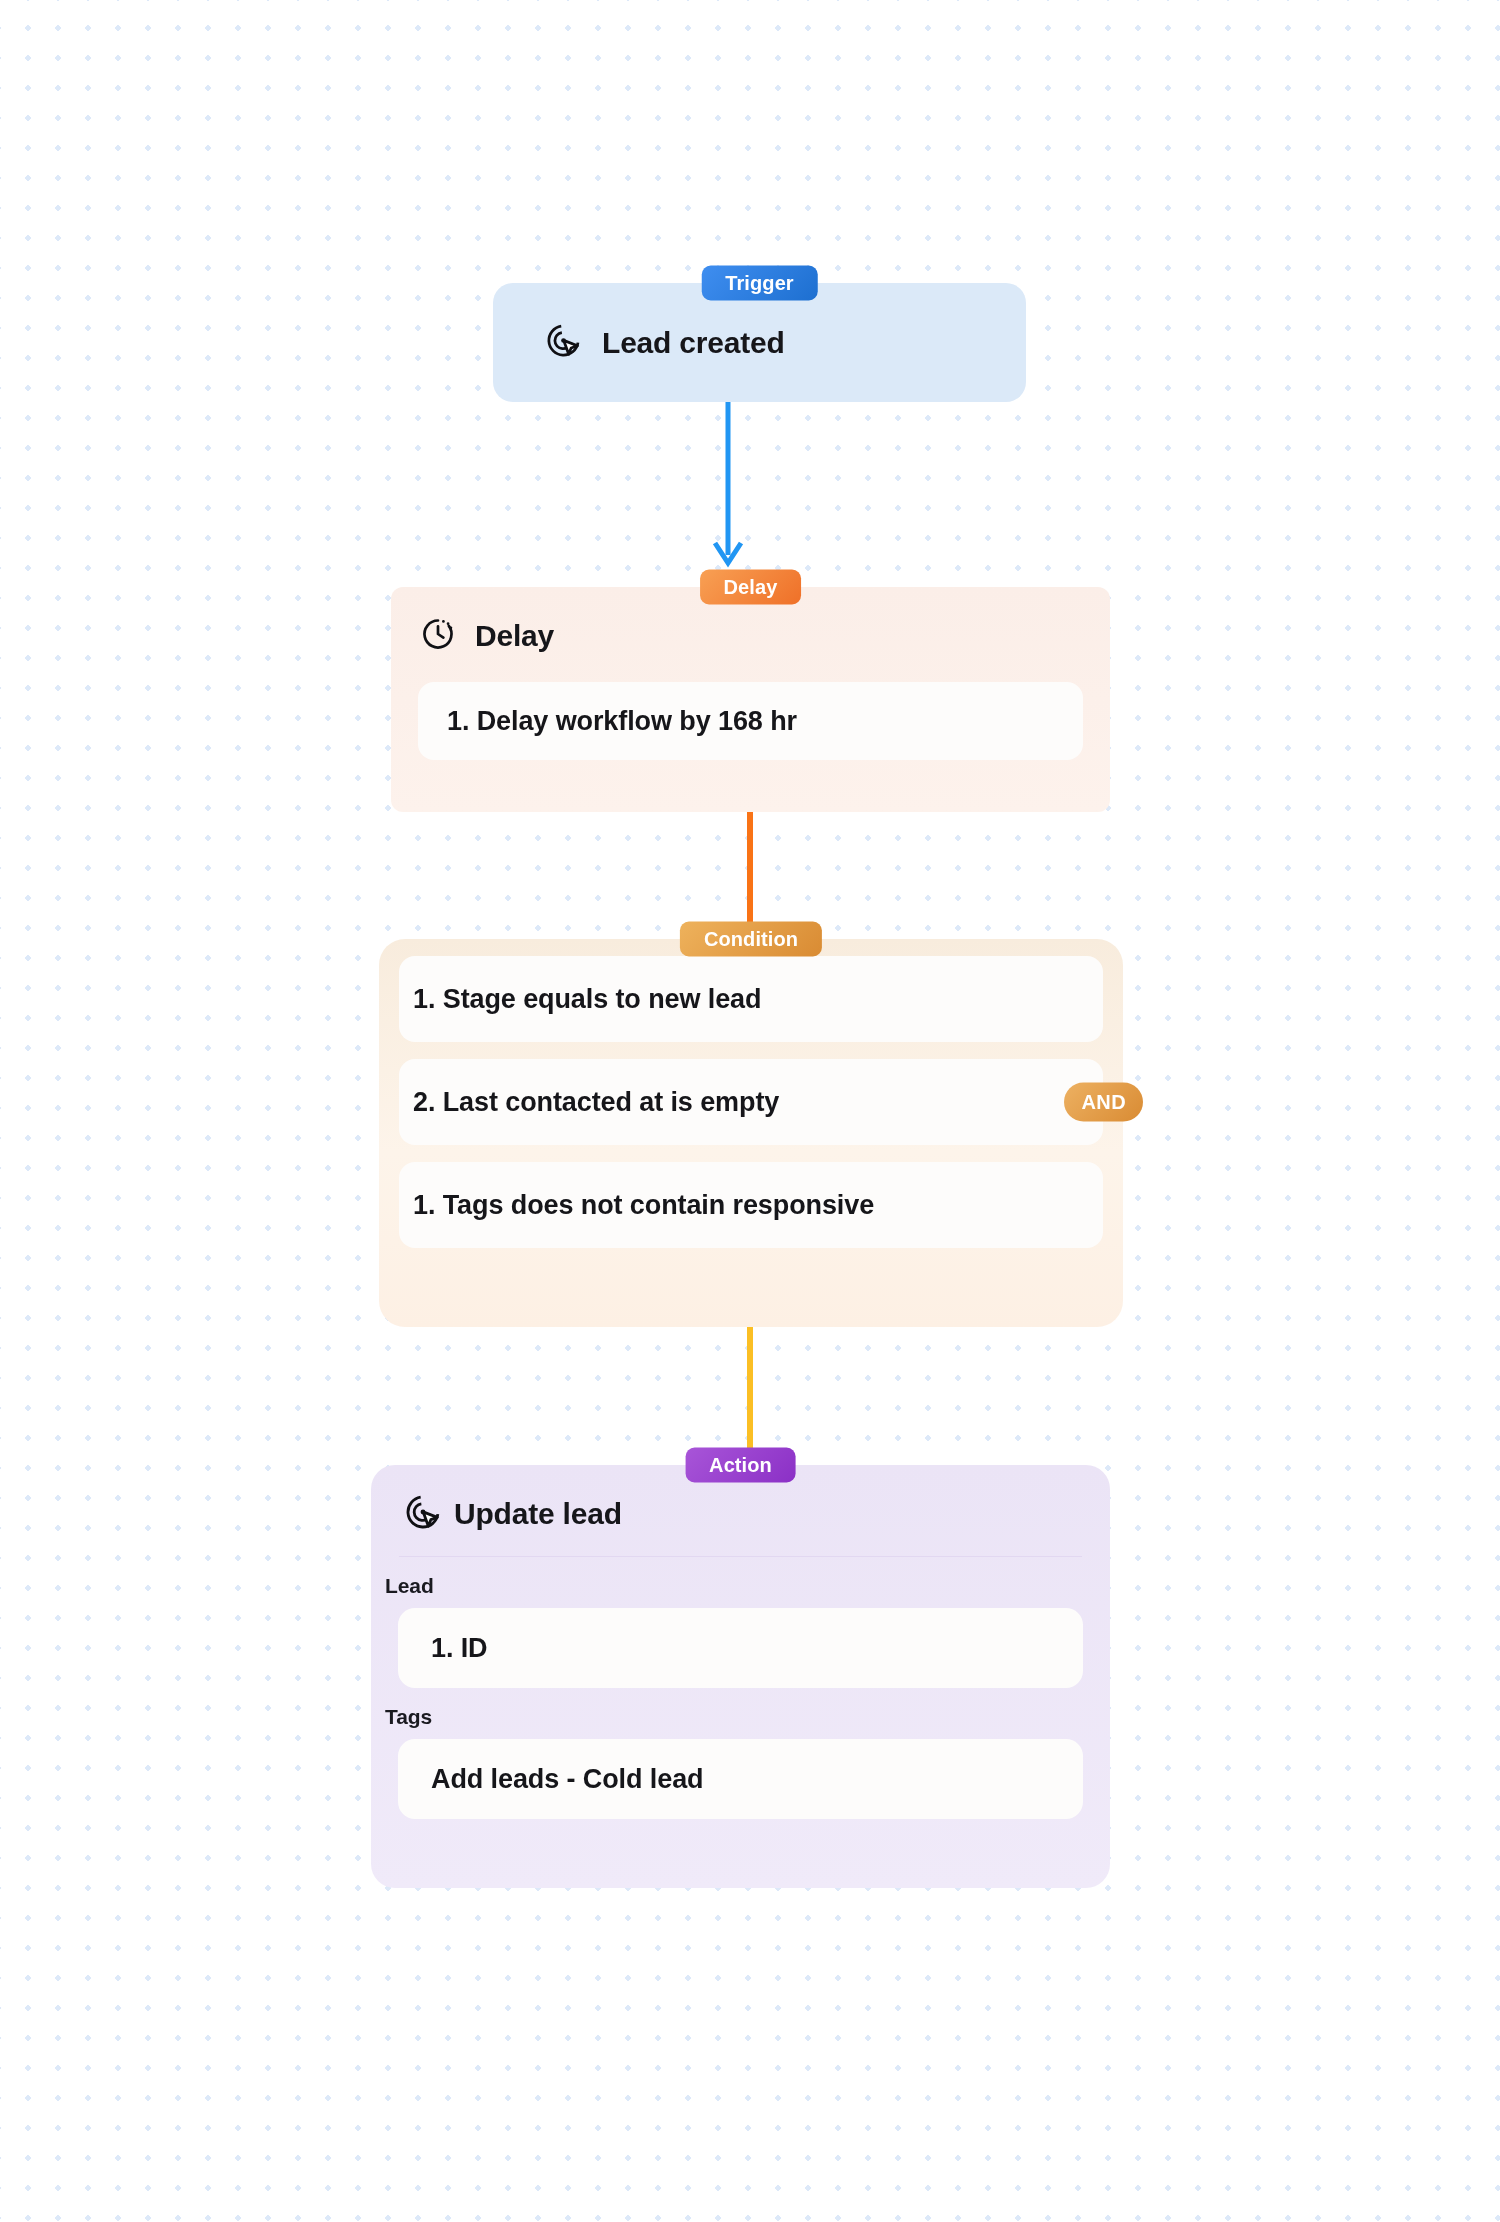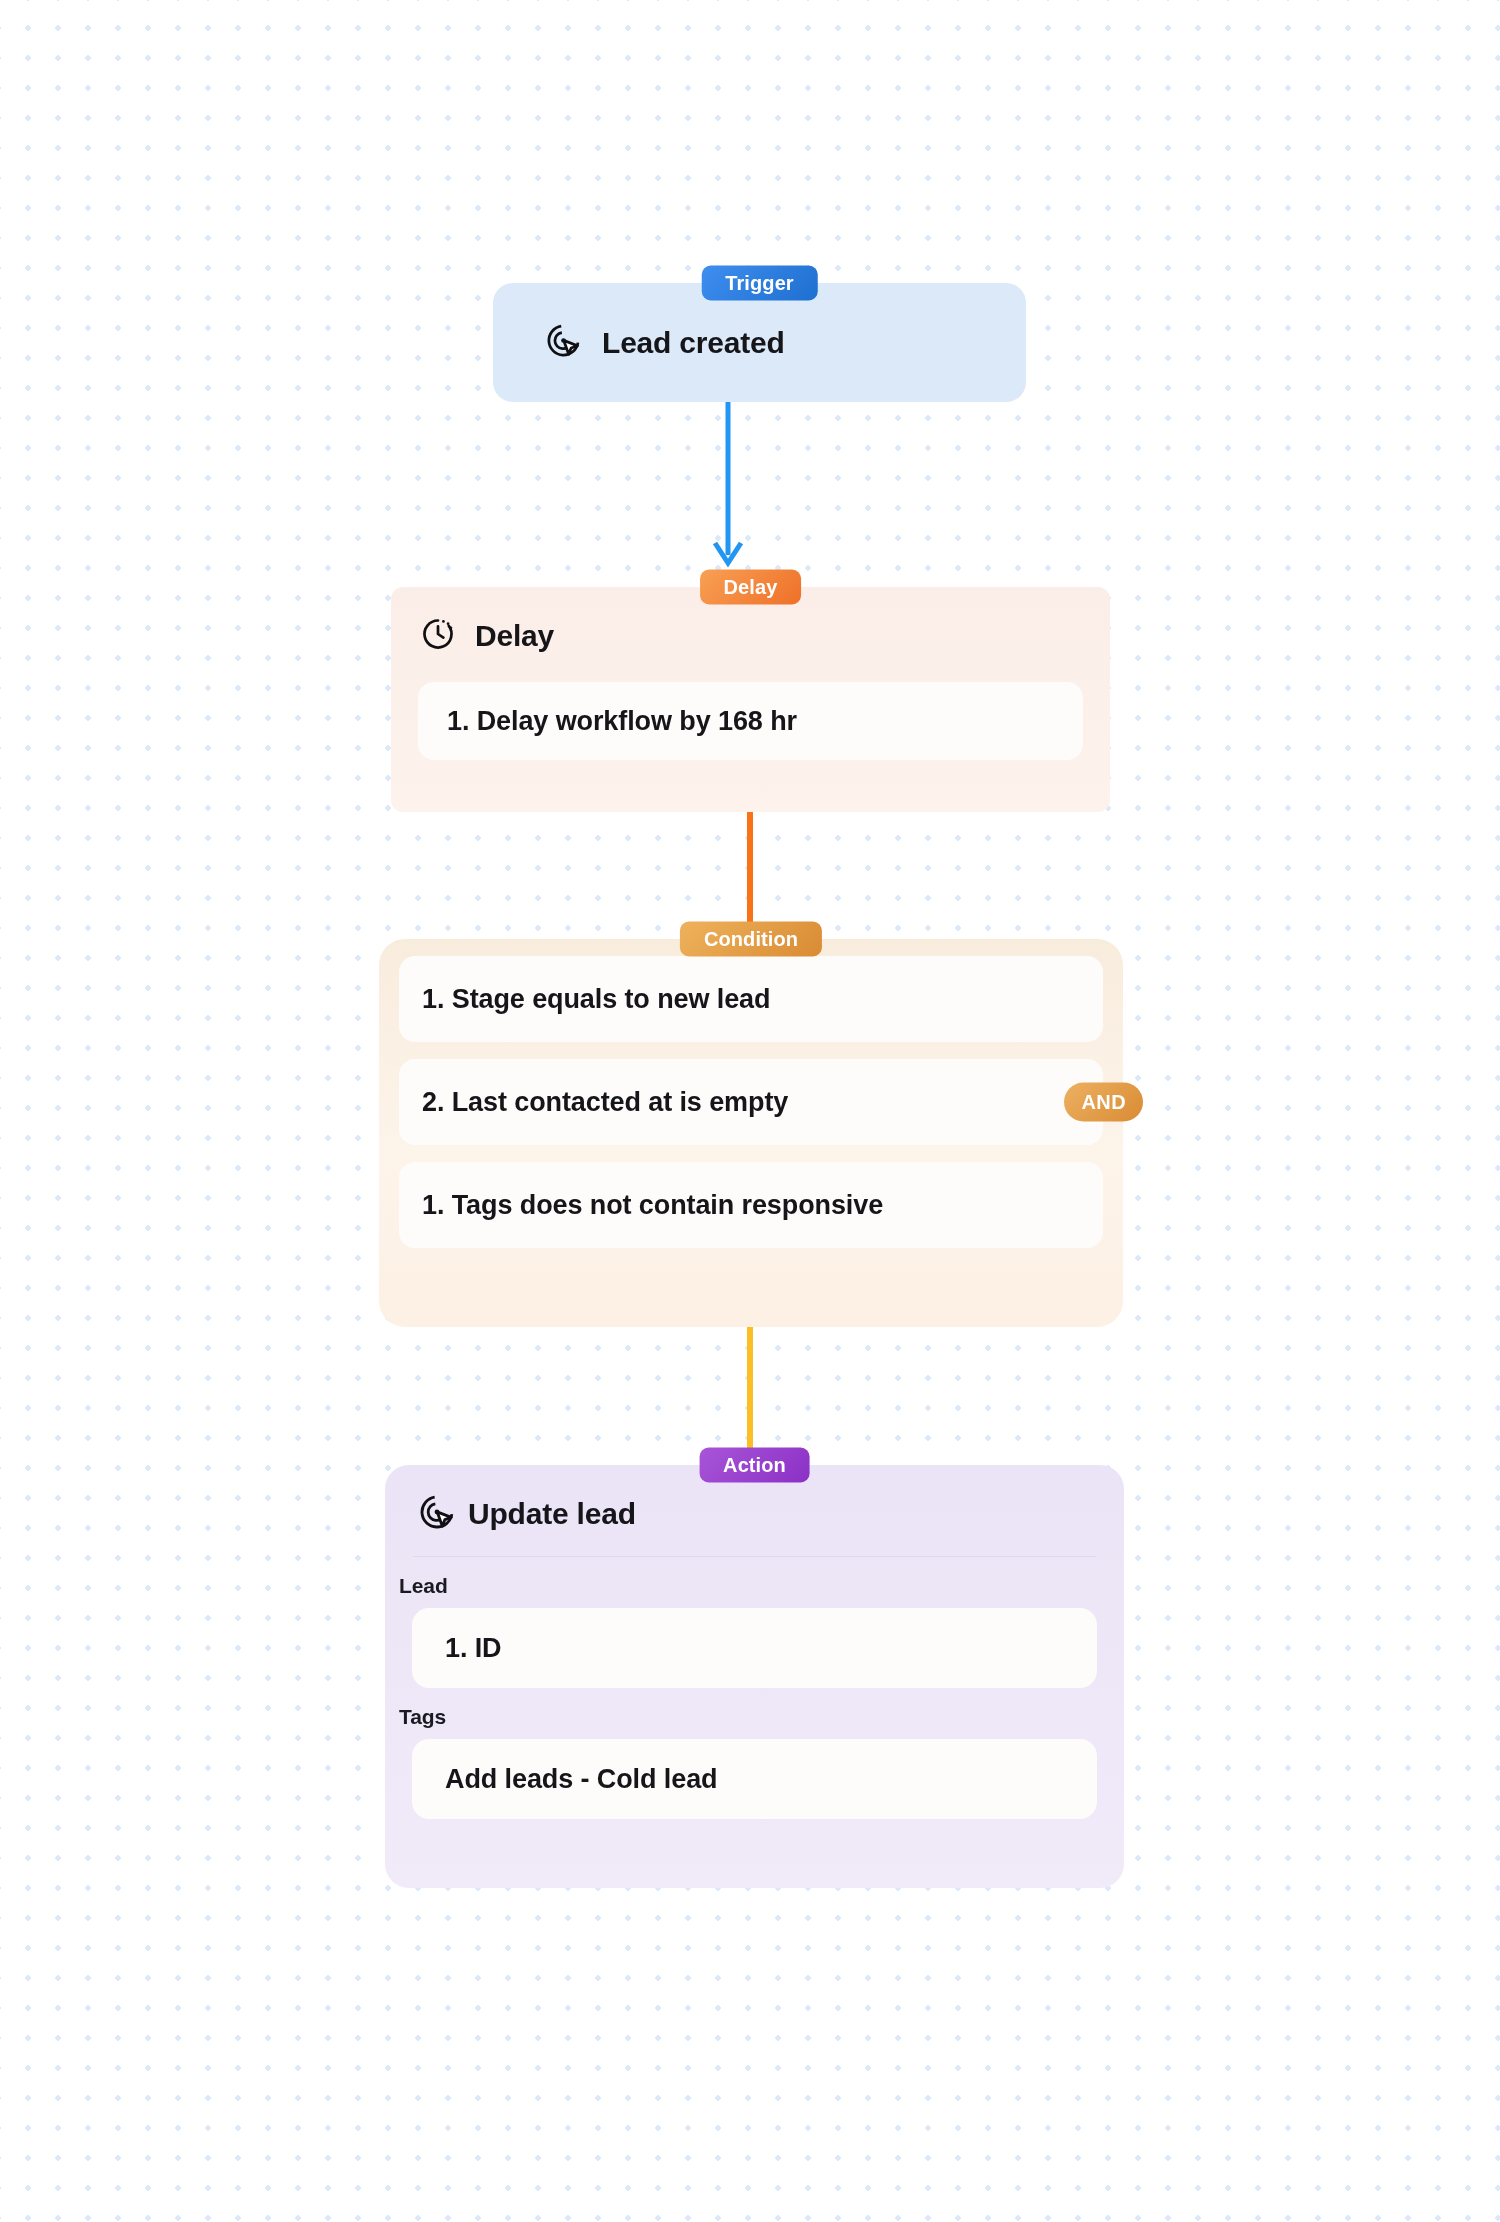--- a/index.html
+++ b/index.html
@@ -122,42 +122,42 @@
     background: linear-gradient(135deg, #eeb25c 0%, #d98b33 100%);
   }
   #condition-node .rows {
     padding: 17px 20px;
     display: flex;
     flex-direction: column;
     gap: 17px;
   }
   #condition-node .row {
     height: 86px;
-    padding-left: 23px;
+    padding-left: 14px;
   }
   .and-badge {
     position: absolute;
     right: -40px;
     top: 50%;
     transform: translateY(-50%);
     background: linear-gradient(135deg, #edb162 0%, #d98b33 100%);
     color: #ffffff;
     font-size: 20px;
     font-weight: bold;
     letter-spacing: 0.4px;
     padding: 9px 17px 10px;
     border-radius: 999px;
     line-height: 1;
     z-index: 7;
   }
   .cond-row-wrap { position: relative; }
 
   
   #action-node {
-    left: 385px;
+    left: 371px;
     top: 1465px;
     width: 739px;
     height: 423px;
     background: linear-gradient(180deg, #ebe4f6 0%, #f0eaf9 100%);
     border-radius: 24px;
   }
   #action-node .badge {
     background: linear-gradient(135deg, #a855d8 0%, #8b30c6 100%);
   }
   #action-node .node-head { padding: 27px 0 0 32px; gap: 11px; }

